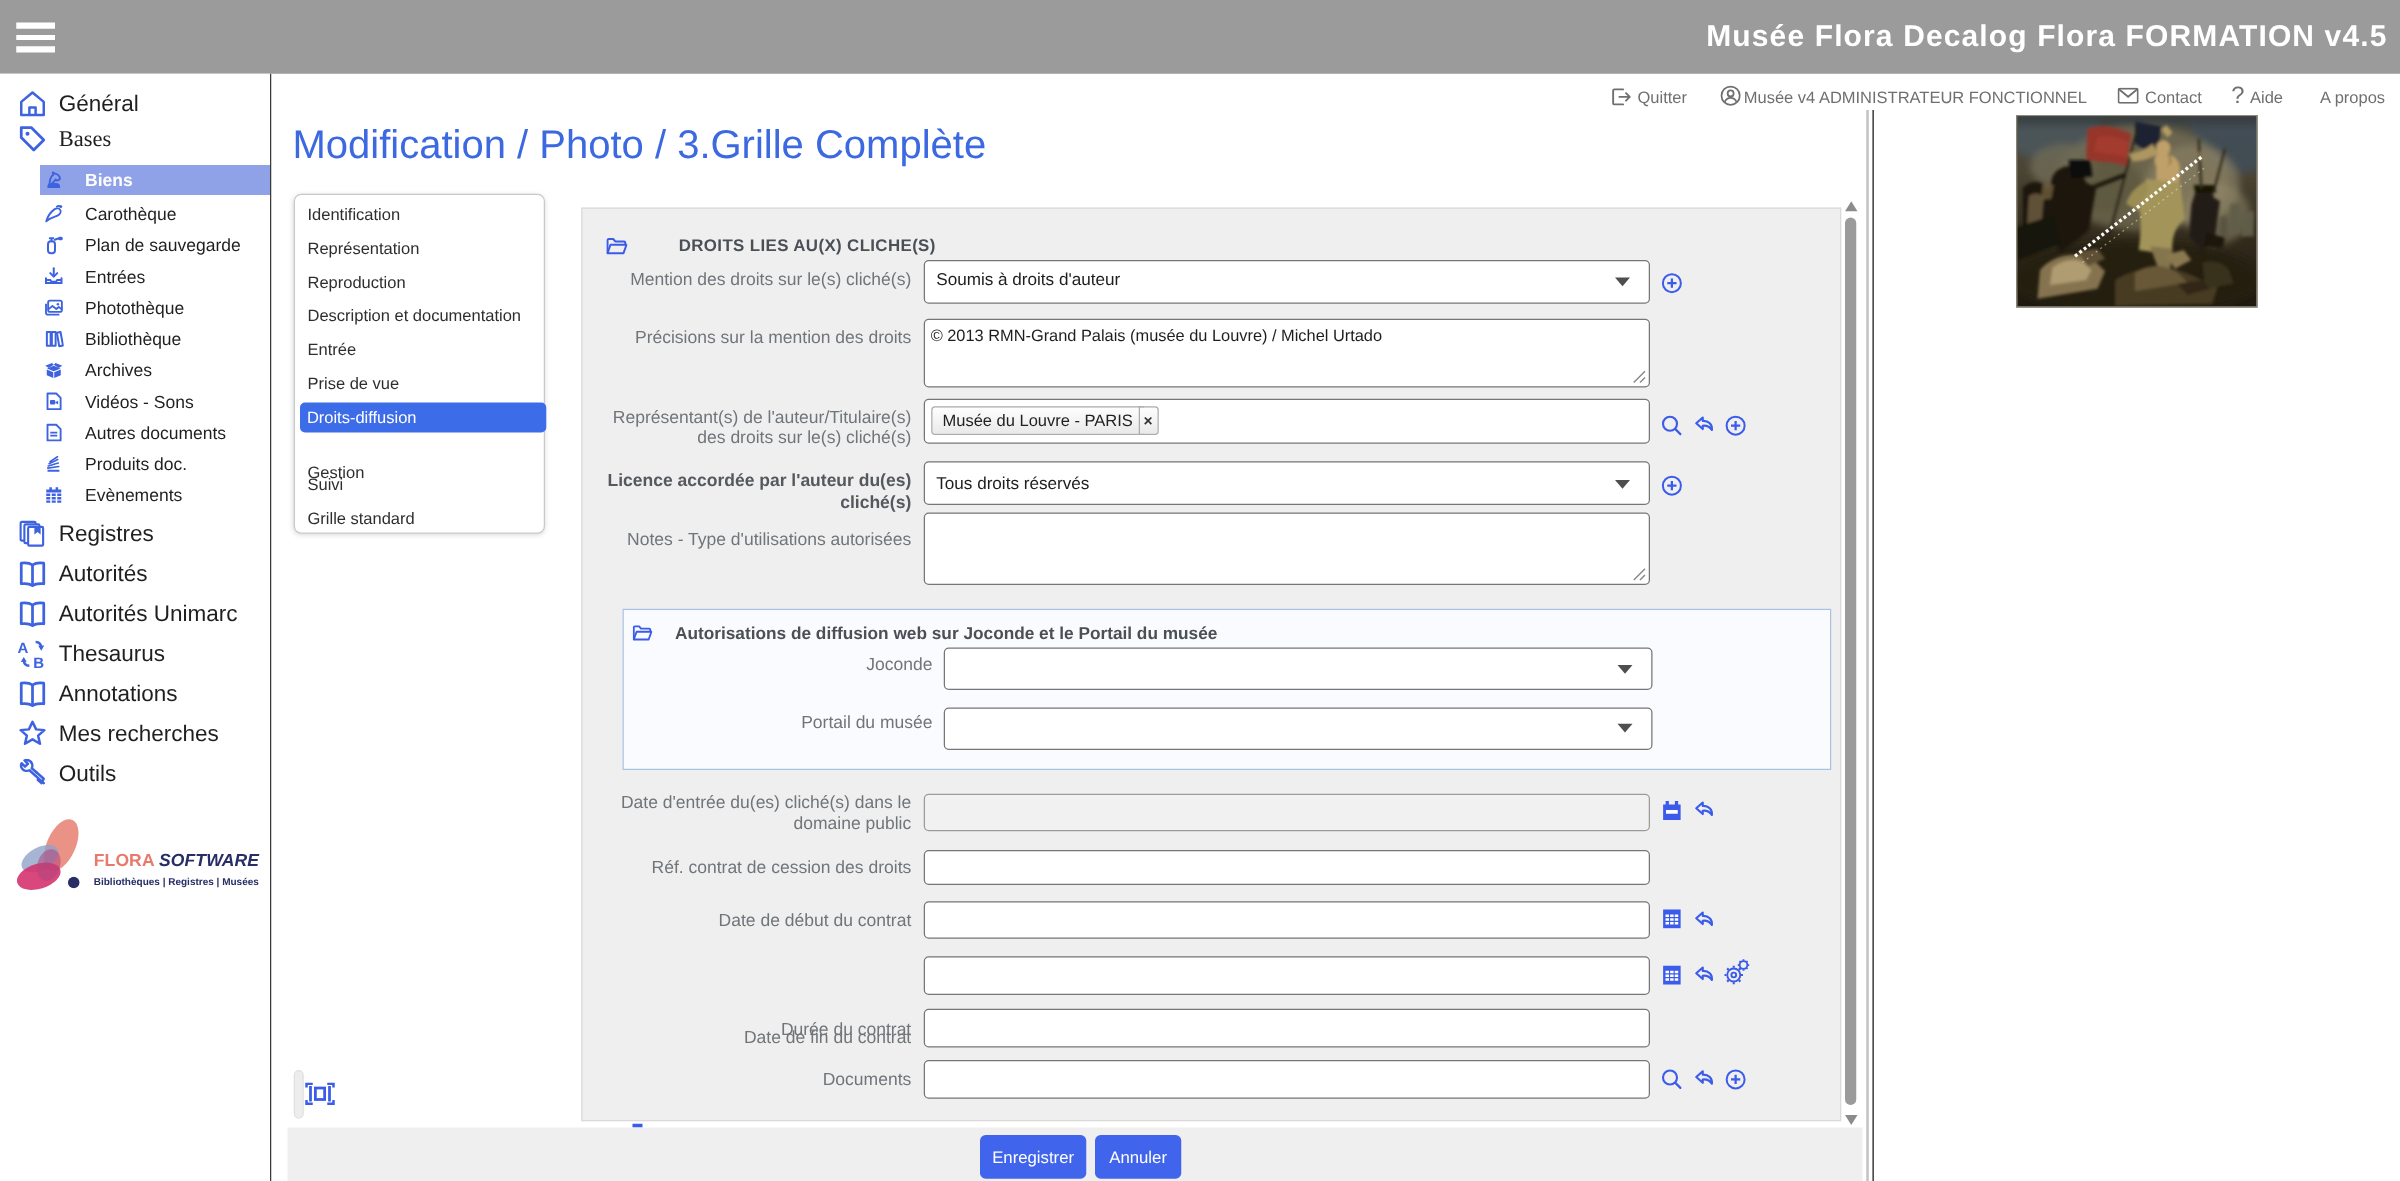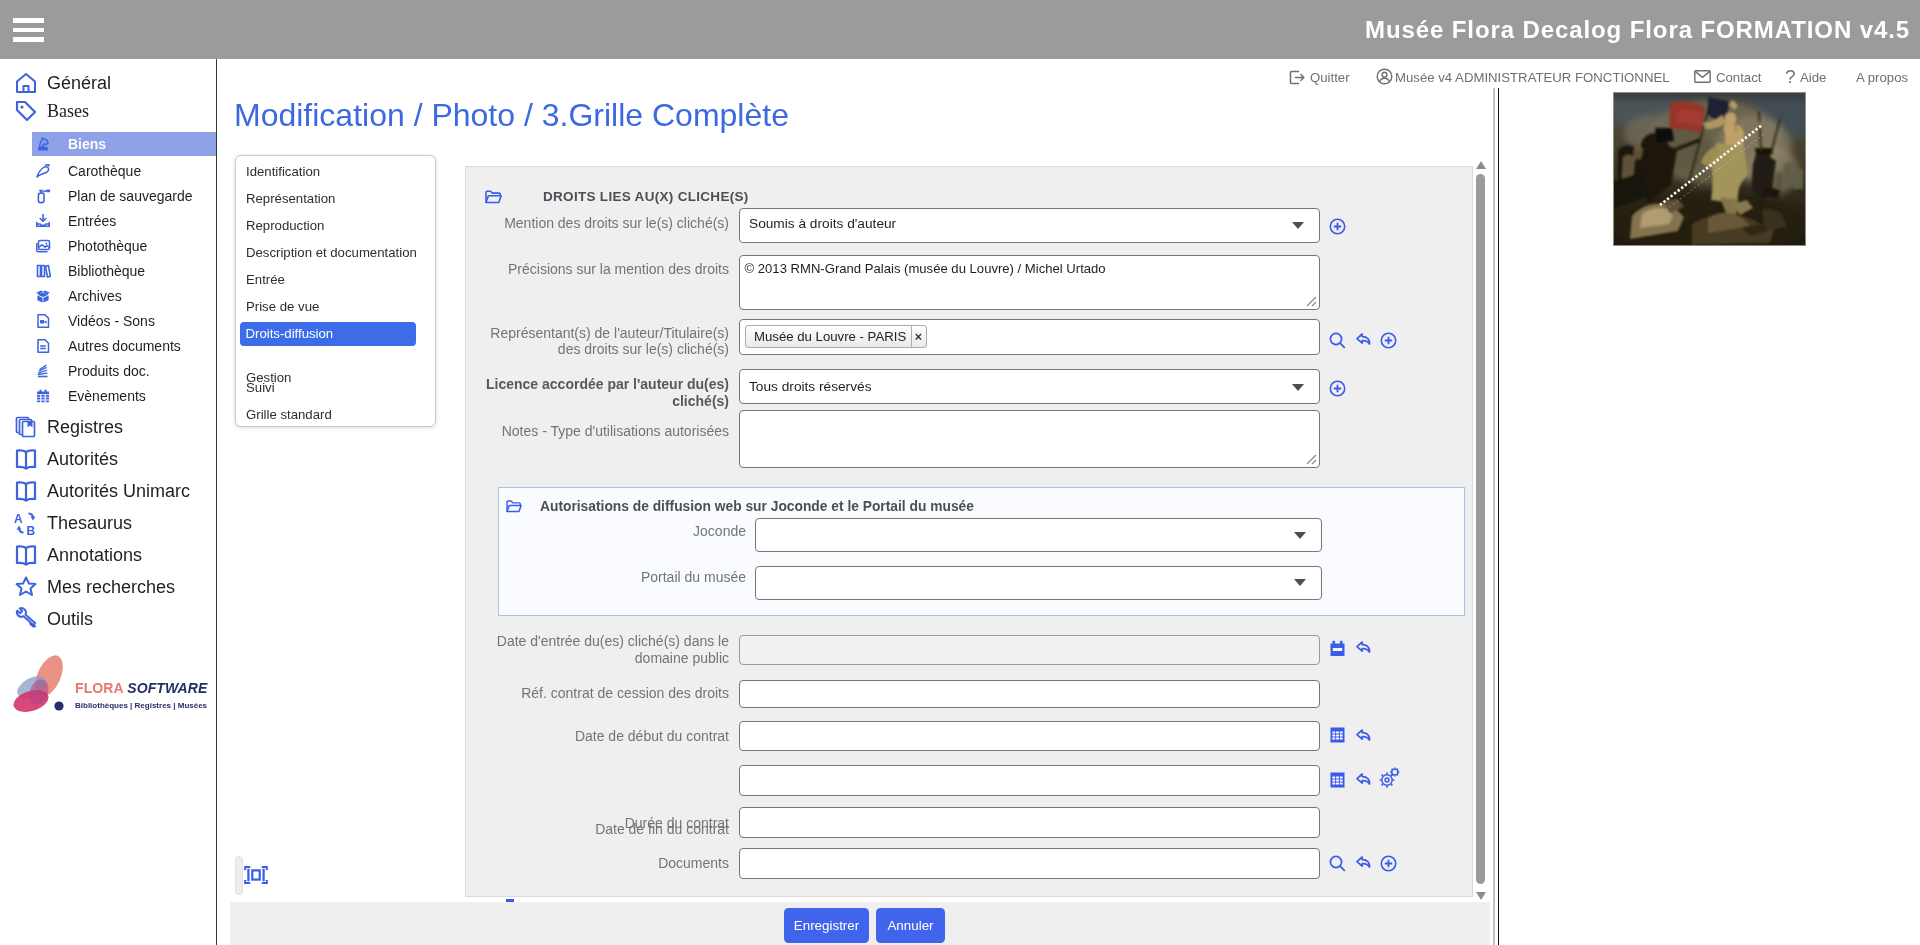--- a/index.html
+++ b/index.html
@@ -25,21 +25,21 @@
 
 
 #menurow { position:absolute; left:0; top:60px; width:1920px; height:32px; color:#6F6F6F; font-size:13.2px; }
 #menurow span.t { white-space:nowrap; }
 #menurow span.t { position:absolute; top:9.5px; }
 h1#bigtitle { position:absolute; left:234px; top:97px; font-size:32px; color:#3C69E1; font-weight:400; letter-spacing:0px; }
 
 #tabbox { position:absolute; left:235px; top:155px; width:201px; height:272px; background:#fff;
   border:1px solid #C9C9C9; border-radius:6px; box-shadow:0 1px 4px rgba(0,0,0,0.15); }
 .tab { position:absolute; left:4px; width:192px; height:27px; line-height:27px; font-size:13.2px; color:#2E2E2E; padding-left:6px; white-space:nowrap; }
-.tab.sel { background:#3D6CE9; color:#fff; border-radius:4px; left:3.5px; width:176px; height:24px; line-height:24px; }
+.tab.sel { background:#3D6CE9; color:#fff; border-radius:4px; left:3.5px; width:197px; height:24px; line-height:24px; }
 
 #formpanel { position:absolute; left:465px; top:166px; width:1008px; height:731px; background:#EFEFEF; border:1px solid #DADADA; }
 .flabel { position:absolute; color:#70757A; font-size:14px; text-align:right; right:1191px; line-height:16.5px; white-space:nowrap; }
 .finput { position:absolute; left:739px; width:581px; background:#fff; border:1px solid #767676; border-radius:4px; }
 .ftext { position:absolute; font-size:13.7px; color:#1E1E1E; white-space:nowrap; }
 .caret { position:absolute; width:0; height:0; border-left:6.5px solid transparent; border-right:6.5px solid transparent; border-top:7.5px solid #4E4E4E; }
 
 
 .icn { position:absolute; }
 

